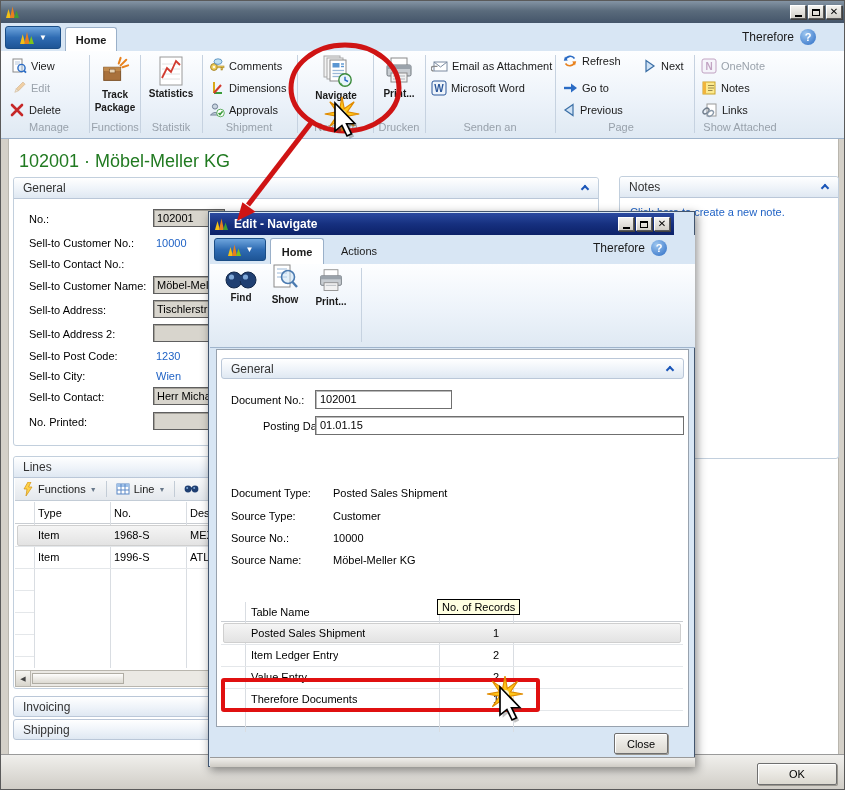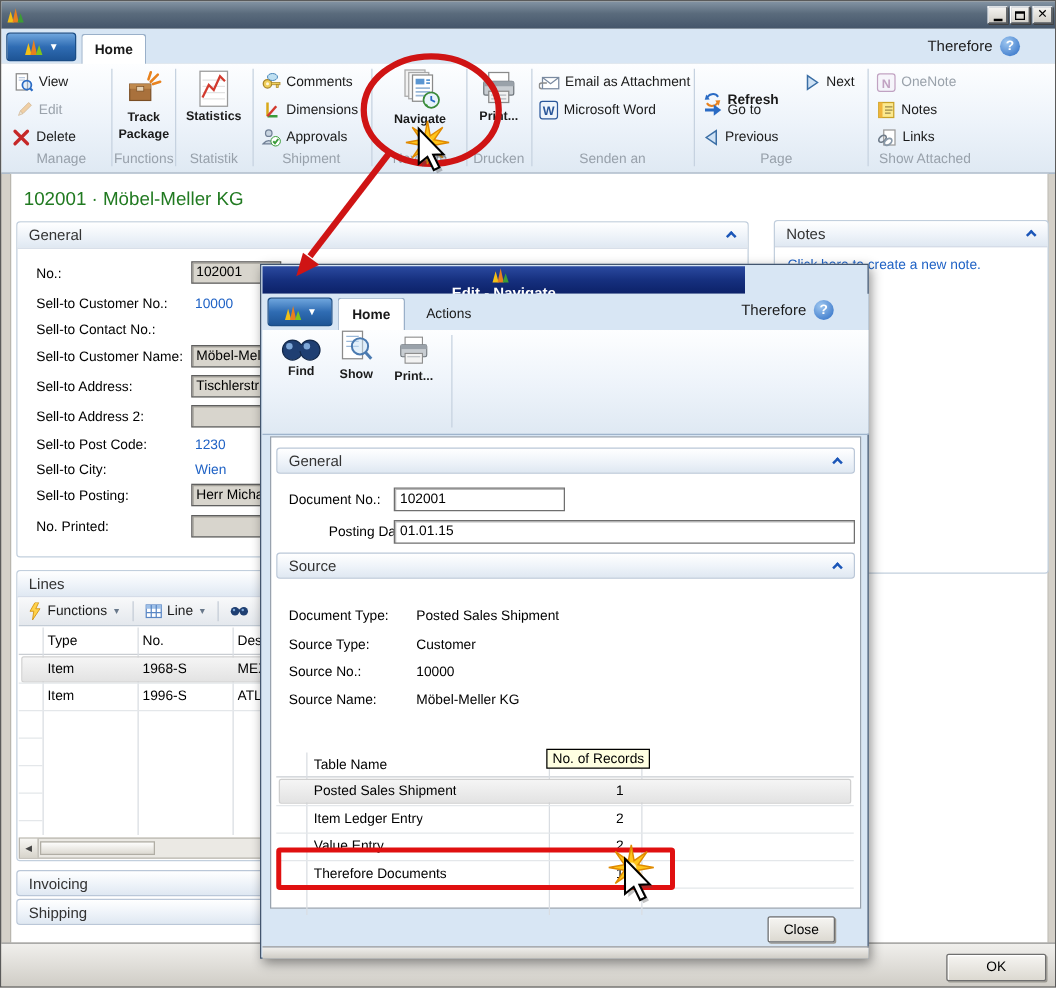--- a/index.html
+++ b/index.html
@@ -24,21 +24,21 @@
   .rsep{width:1px;background:#c6d2e0;}
   .rit{position:absolute;display:flex;align-items:center;gap:4px;height:20px;font-size:11px;color:#1a1a1a;white-space:nowrap;}
   .rit.dis{color:#9aa2ab;}
   .rit.dis svg{opacity:.45;}
   .rbig{position:absolute;display:flex;flex-direction:column;align-items:center;gap:2px;font-size:10px;color:#1a1a1a;text-align:center;line-height:1.25;font-weight:bold;}
   .glab{position:absolute;font-size:11px;color:#98a1ab;text-align:center;white-space:nowrap;}
   .help{width:16px;height:16px;border-radius:50%;background:radial-gradient(circle at 35% 30%,#9ec7f0,#2a6bc4);color:#fff;font-size:11px;font-weight:bold;display:flex;align-items:center;justify-content:center;}
   .thlbl{font-size:12px;color:#1a1a1a;}
   
   .content{background:#fff;}
-  .caption{font-size:15px;color:#217a21;}
+  .caption{font-size:18px;color:#217a21;}
   .panel{position:absolute;border:1px solid #c2cfdd;border-radius:3px;background:#fff;}
   .fhd{position:absolute;height:21px;border:1px solid #bac7d8;border-radius:3px;background:linear-gradient(#ffffff,#eef3f9 55%,#dfe8f2);display:flex;align-items:center;padding:0 9px;font-size:12px;color:#333;}
   .fhd-in{left:0;top:0;border-left:none;border-right:none;border-top:none;border-radius:3px 3px 0 0;}
   .chev{position:absolute;right:10px;top:8px;width:6px;height:6px;border-left:2px solid #1b56b8;border-top:2px solid #1b56b8;transform:rotate(45deg);}
   .lbl{position:absolute;font-size:11px;color:#000;white-space:nowrap;}
   .gbox{position:absolute;height:18px;background:#d8d5cd;border:1px solid #5f5f5f;box-shadow:inset 1px 1px 0 #a5a29a;font-size:11px;padding:2px 3px;color:#000;overflow:hidden;white-space:nowrap;}
   .wboxd{position:absolute;height:19px;background:#fff;border:1px solid #6f6f6f;box-shadow:inset 1px 1px 0 #b9b9b9;font-size:11px;padding:2px 4px;color:#000;overflow:hidden;white-space:nowrap;}
   .lnk{position:absolute;font-size:11px;color:#1f62c5;white-space:nowrap;}
   
   .ltb{position:absolute;background:linear-gradient(#f8f9fa,#e4e8ed);border-bottom:1px solid #c3ccd6;display:flex;align-items:center;font-size:11px;color:#1a1a1a;}
@@ -236,21 +236,21 @@
   <div class="rit" style="left:430px;top:77px;">
     <svg width="16" height="16" viewBox="0 0 16 16">
         <rect x="1" y="1" width="14" height="14" rx="2" fill="#eef4fb" stroke="#2b579a"></rect>
         <text x="8" y="12" font-size="10" font-weight="bold" fill="#2b579a" text-anchor="middle" font-family="Liberation Sans,sans-serif">W</text>
       </svg>
     <span>Microsoft Word</span>
   </div>
   <div class="glab" style="left:430px;top:120px;width:118px;">Senden an</div>
   <div class="abs rsep" style="left:554px;top:54px;height:78px;"></div>
 
-  <div class="rit" style="left:561px;top:69px;font-weight:bold;">
+  <div class="rit" style="left:561px;top:50px;">
     <svg width="16" height="16" viewBox="0 0 16 16">
         <path d="M12.5 5.5 A5 5 0 0 0 3.5 7" fill="none" stroke="#2a6bc4" stroke-width="1.6"></path>
         <polygon points="2,4.5 4.8,8.6 0.8,8.8" fill="#2a6bc4" transform="translate(1,-1)"></polygon>
         <path d="M3.5 10.5 A5 5 0 0 0 12.5 9" fill="none" stroke="#e8821e" stroke-width="1.6"></path>
         <polygon points="14,11.5 11.2,7.4 15.2,7.2" fill="#e8821e" transform="translate(-1,1)"></polygon>
       </svg>
     <span>Refresh</span>
   </div>
   <div class="rit" style="left:561px;top:77px;">
     <svg width="16" height="16" viewBox="0 0 16 16">
@@ -319,21 +319,21 @@
   <div class="lbl" style="left:28px;top:279px;">Sell-to Customer Name:</div>
   <div class="gbox" style="left:152px;top:275px;width:130px;">Möbel-Mel</div>
   <div class="lbl" style="left:28px;top:303px;">Sell-to Address:</div>
   <div class="gbox" style="left:152px;top:299px;width:130px;">Tischlerstr</div>
   <div class="lbl" style="left:28px;top:327px;">Sell-to Address 2:</div>
   <div class="gbox" style="left:152px;top:323px;width:130px;"></div>
   <div class="lbl" style="left:28px;top:349px;">Sell-to Post Code:</div>
   <div class="lnk" style="left:155px;top:349px;">1230</div>
   <div class="lbl" style="left:28px;top:369px;">Sell-to City:</div>
   <div class="lnk" style="left:155px;top:369px;">Wien</div>
-  <div class="lbl" style="left:28px;top:390px;">Sell-to Posting:</div>
+  <div class="lbl" style="left:28px;top:390px;">Sell-to Contact:</div>
   <div class="gbox" style="left:152px;top:386px;width:130px;">Herr Micha</div>
   <div class="lbl" style="left:28px;top:415px;">No. Printed:</div>
   <div class="gbox" style="left:152px;top:411px;width:58px;"></div>
 
   <div class="panel" style="left:12px;top:455px;width:586px;height:233px;">
     <div class="fhd fhd-in" style="width:584px;">
       <span>Lines</span>
       <span class="chev"></span>
     </div>
     <div class="ltb" style="left:1px;top:21px;width:584px;height:23px;">
@@ -411,21 +411,21 @@
     </div>
     <div class="lnk" style="left:10px;top:29px;">Click here to create a new note.</div>
   </div>
 
 
   <div class="statusband" style="left:0;top:753px;width:845px;height:37px;"></div>
   <div class="cbtn" style="left:756px;top:762px;width:80px;height:22px;">OK</div>
 
   <div class="dialog">
 
-    <div class="abs tbar-dlg" style="left:1px;top:1px;width:386px;height:22px;flex-direction:column;">
+    <div class="abs tbar-dlg" style="left:1px;top:1px;width:464px;height:22px;">
       <span style="margin-right:5px;">
         <svg width="15" height="14" viewBox="0 0 15 14">
             <polygon points="1,13 3.5,4 6,13" fill="#f3c016"></polygon>
             <polygon points="5,13 7.5,1.5 10,13" fill="#e87f1e"></polygon>
             <polygon points="9,13 11.5,5.5 14,13" fill="#3e9c35"></polygon>
           </svg>
       </span>
       <span class="nw">Edit - Navigate</span>
       <span class="winbtns">
         <span class="wbtn">
@@ -496,24 +496,20 @@
 
       <div class="fhd" style="left:4px;top:8px;width:463px;">
         <span>General</span>
         <span class="chev"></span>
       </div>
       <div class="lbl" style="left:14px;top:44px;">Document No.:</div>
       <div class="wboxd" style="left:98px;top:40px;width:137px;">102001</div>
       <div class="lbl" style="left:14px;top:70px;padding-left:32px;">Posting Date:</div>
       <div class="wboxd" style="left:98px;top:66px;width:369px;">01.01.15</div>
 
-      <div class="fhd" style="left:4px;top:92px;width:463px;">
-        <span>Source</span>
-        <span class="chev"></span>
-      </div>
       <div class="lbl" style="left:14px;top:137px;">Document Type:</div>
       <div class="lbl" style="left:116px;top:137px;">Posted Sales Shipment</div>
       <div class="lbl" style="left:14px;top:160px;">Source Type:</div>
       <div class="lbl" style="left:116px;top:160px;">Customer</div>
       <div class="lbl" style="left:14px;top:182px;">Source No.:</div>
       <div class="lbl" style="left:116px;top:182px;">10000</div>
       <div class="lbl" style="left:14px;top:204px;">Source Name:</div>
       <div class="lbl" style="left:116px;top:204px;">Möbel-Meller KG</div>
 
 

